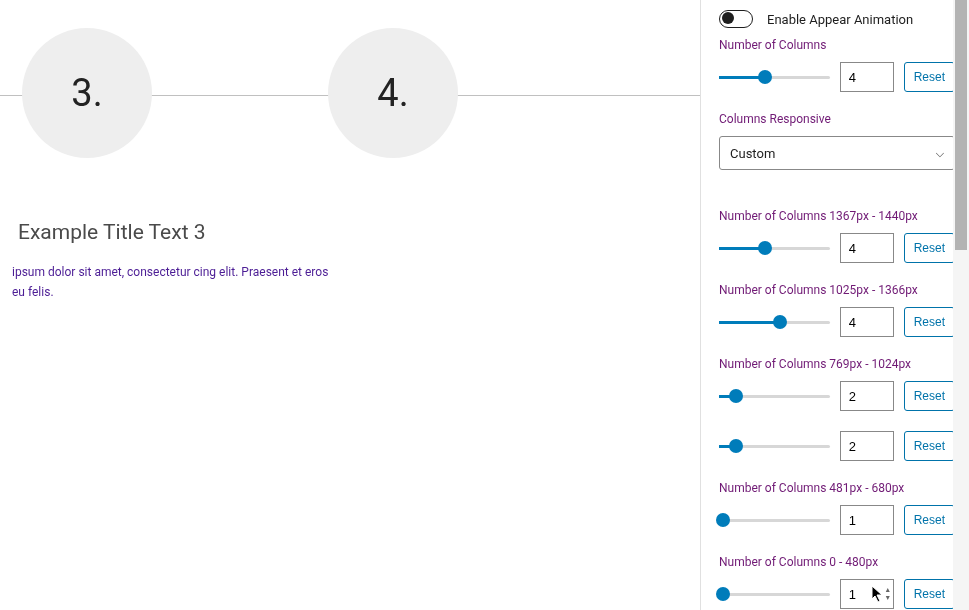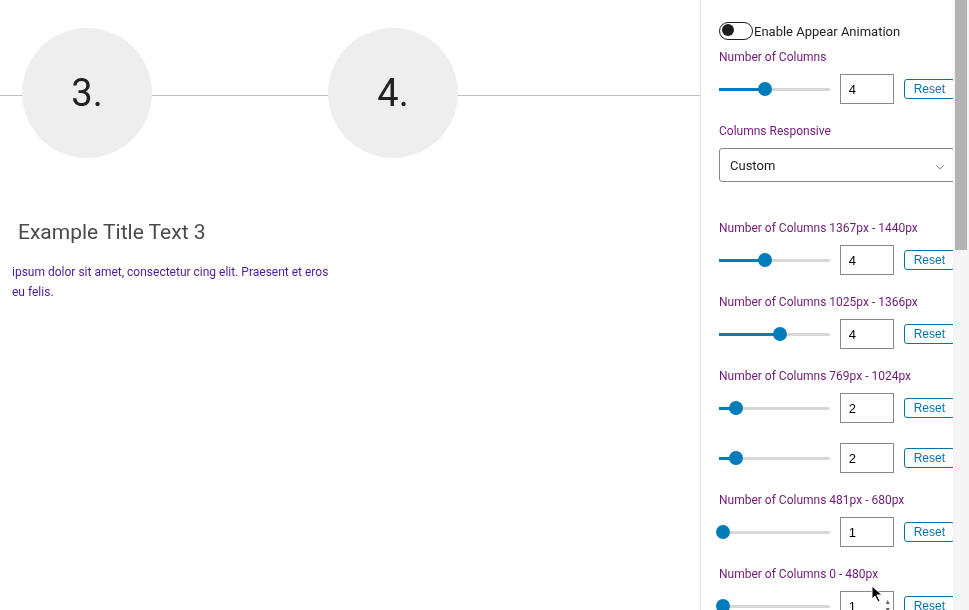--- a/index.html
+++ b/index.html
@@ -87,23 +87,23 @@
       right: 2px;
       top: 0px;
       width: 12px;
       height: 250px;
       background: #b3b3b3;
       border-radius: 0;
     }
     .toggle-row {
       display: flex;
       align-items: center;
-      gap: 1px;
+      gap: 14px;
       margin-bottom: 10px;
-      margin-top: 12px;
+      margin-top: 0;
     }
     .toggle {
       width: 34px;
       height: 18px;
       border-radius: 11px;
       border: 1.5px solid #1e1e1e;
       background: #fff;
       position: relative;
       cursor: pointer;
       flex-shrink: 0;
@@ -181,21 +181,21 @@
       right: 4px;
       top: 50%;
       transform: translateY(-50%);
       display: flex;
       flex-direction: column;
       font-size: 8px;
       color: #666;
       line-height: 1;
     }
     .reset-btn {
-      height: 20px;
+      height: 30px;
       padding: 0 9px;
       font-size: 12px;
       color: #0073aa;
       background: #fff;
       border: 1px solid #0073aa;
       cursor: pointer;
       border-radius: 3px;
     }
     .select-wrap {
       margin-bottom: 39px;

